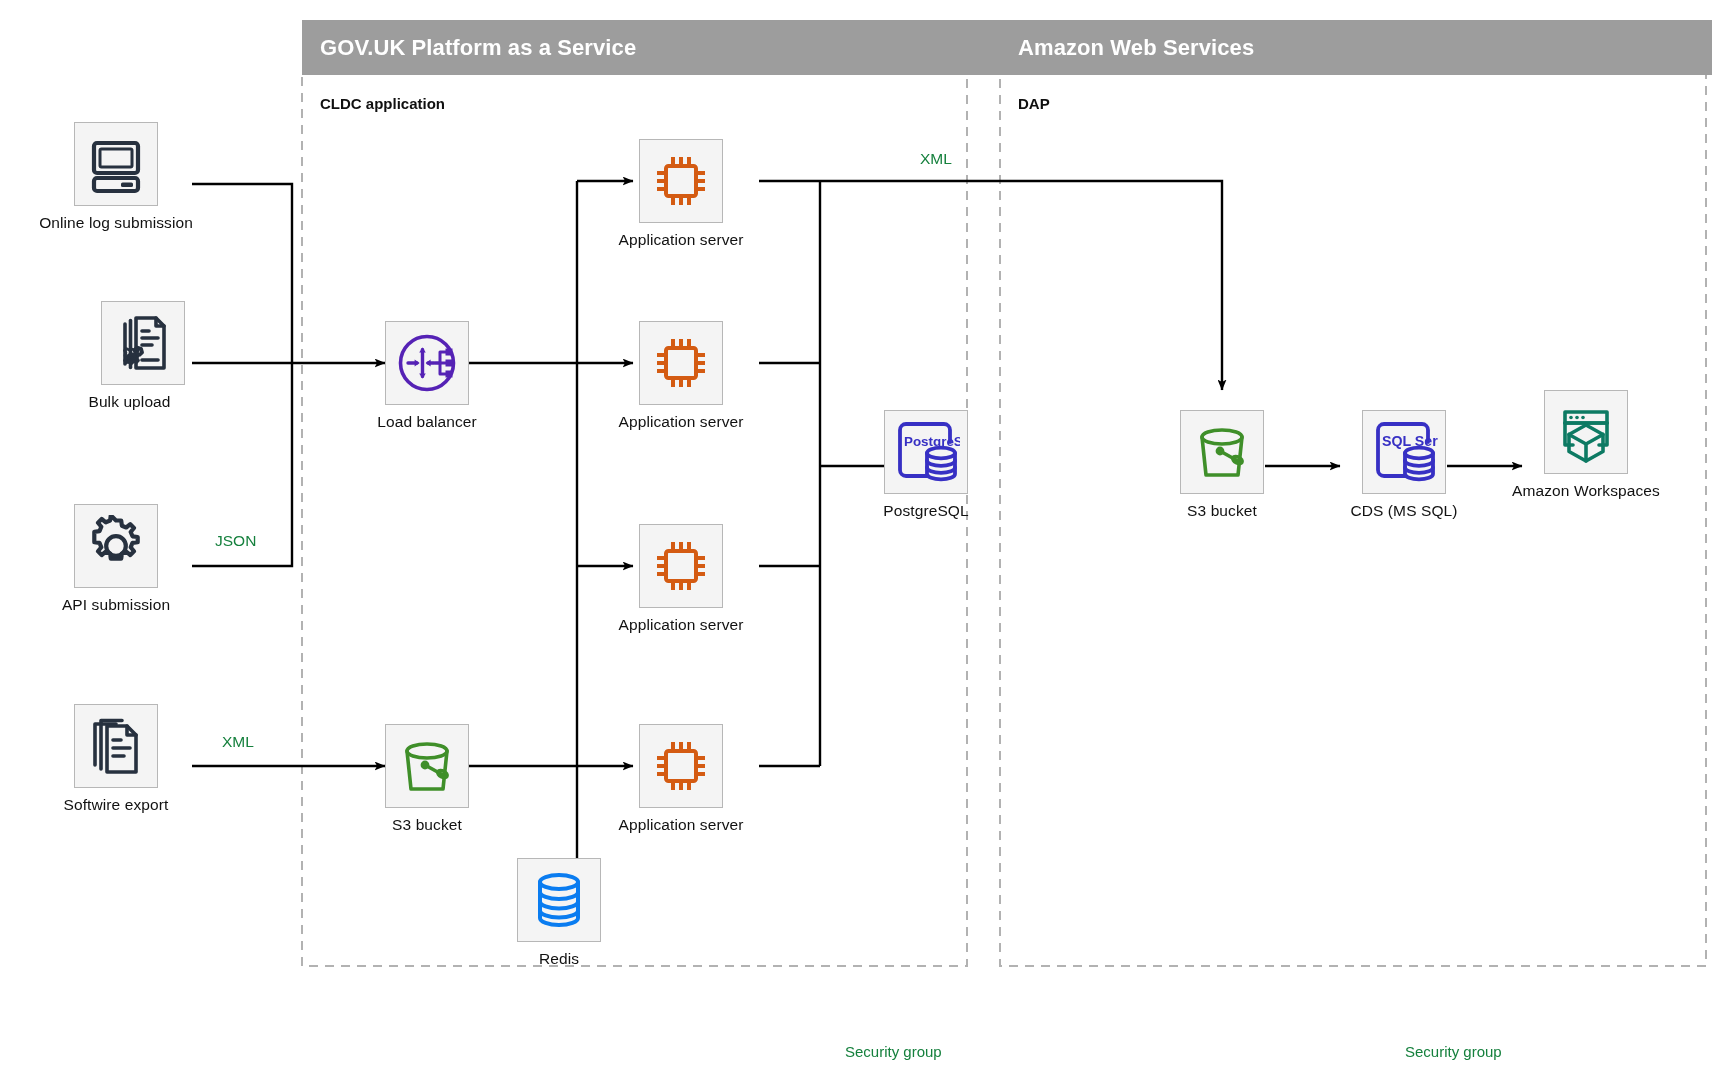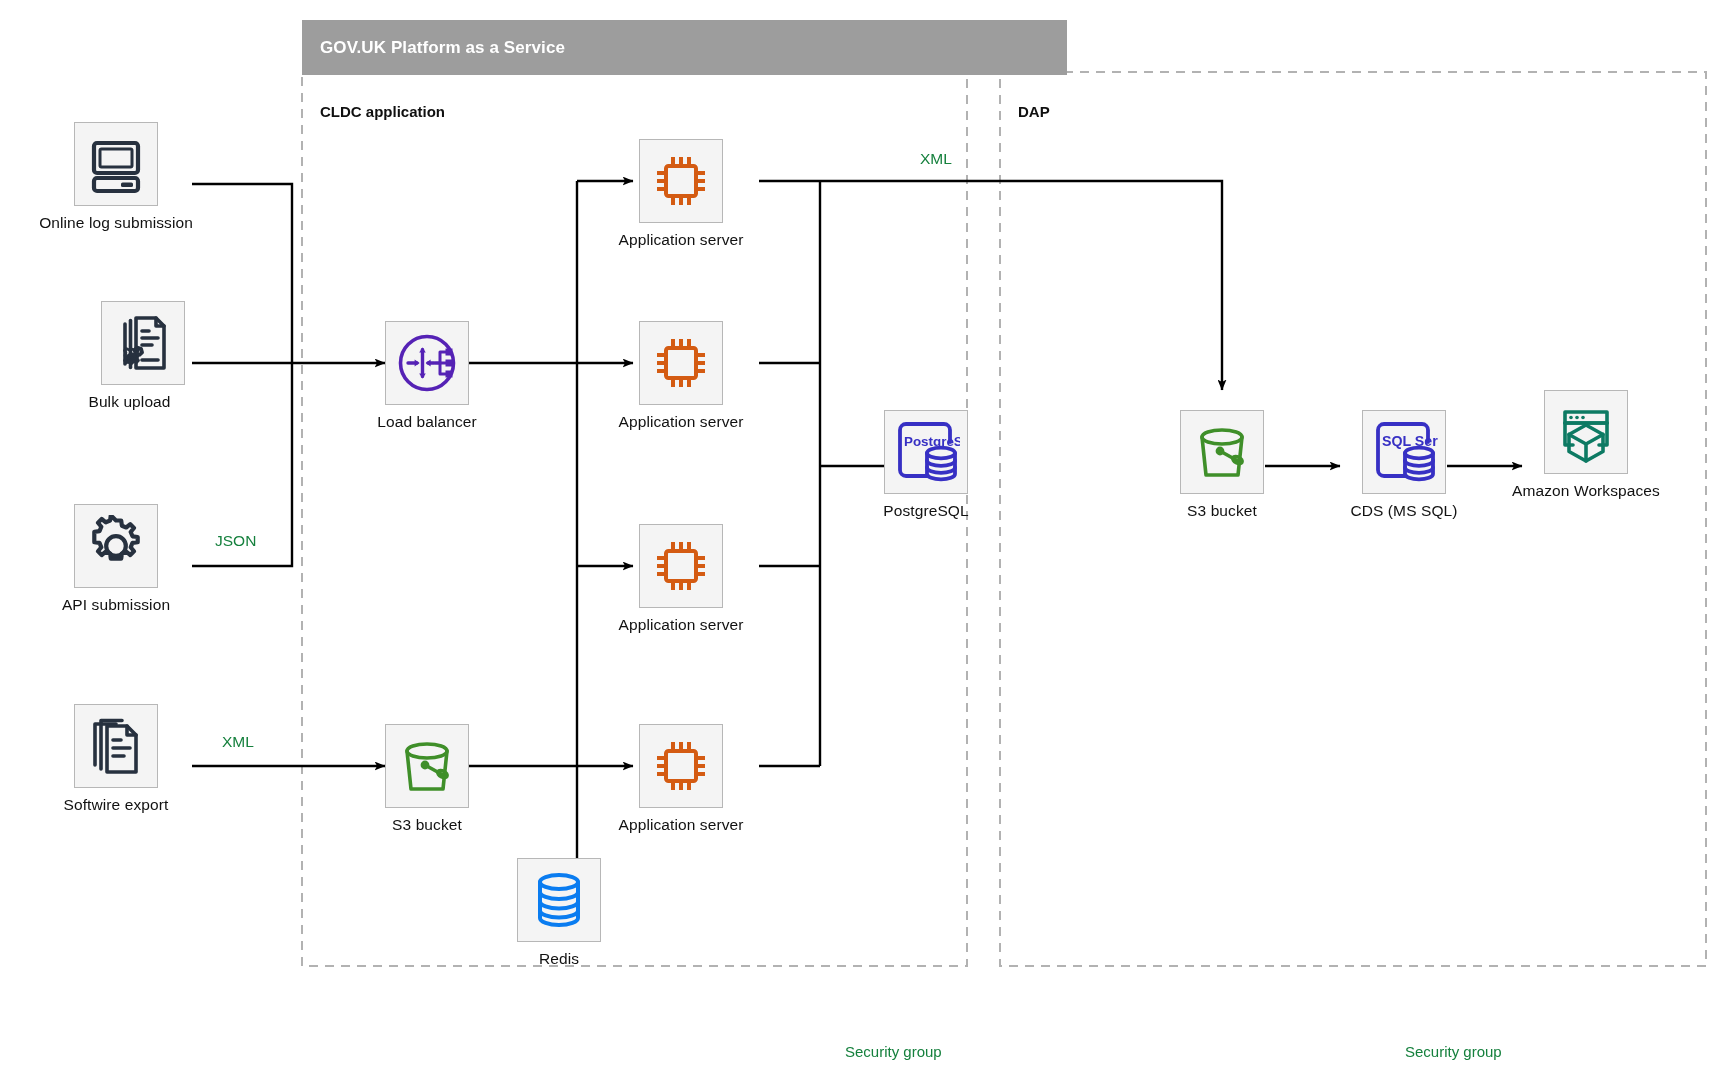--- a/index.html
+++ b/index.html
@@ -2,23 +2,23 @@
 <html><head>
 <meta charset="utf-8">
 <style>
   html,body{margin:0;padding:0;background:#ffffff;}
   body{width:1712px;height:1082px;overflow:hidden;
        font-family:"Liberation Sans","DejaVu Sans",sans-serif;}
   #stage{position:relative;width:1712px;height:1082px;background:#fff;}
   svg.layer{position:absolute;left:0;top:0;width:1712px;height:1082px;}
 
   .zone-header{position:absolute;background:#9d9d9d;display:flex;align-items:center;}
-  .zone-header span{color:#ffffff;font-size:17px;font-weight:bold;padding-left:18px;letter-spacing:.1px;}
-
-  .zone-sub{position:absolute;font-size:15px;font-weight:bold;color:#101010;margin-top:8px;}
+  .zone-header span{color:#ffffff;font-size:22px;font-weight:bold;padding-left:18px;letter-spacing:.1px;}
+
+  .zone-sub{position:absolute;font-size:15px;font-weight:bold;color:#101010;}
   .sec-group{position:absolute;font-size:15px;color:#15803d;}
 
   .node{position:absolute;}
   .node .box{width:84px;height:84px;background:#f4f4f4;border:1px solid #b7b7b7;
              box-sizing:border-box;display:flex;align-items:center;justify-content:center;}
   .node .cap{position:absolute;top:92px;left:50%;transform:translateX(-50%);
              white-space:nowrap;font-size:15.5px;color:#111;letter-spacing:.1px;}
 
   .edge-label{position:absolute;font-size:15.5px;color:#15803d;white-space:nowrap;}
 </style>
@@ -71,20 +71,23 @@
       <path d="M1447,466 L1522,466" marker-end="url(#arw)"></path>
     </g>
   </svg>
 
   <div class="zone-header" style="left:302px;top:20px;width:765px;height:55px;">
     <span>GOV.UK Platform as a Service</span>
   </div>
   <div class="zone-sub" style="left:320px;top:95px;">CLDC application</div>
   <div class="sec-group" style="left:845px;top:1043px;">Security group</div>
 
+  <div class="zone-header" style="left:1000px;top:20px;width:712px;height:55px;">
+    <span>Amazon Web Services</span>
+  </div>
   <div class="zone-sub" style="left:1018px;top:95px;">DAP</div>
   <div class="sec-group" style="left:1405px;top:1043px;">Security group</div>
 
   <div class="edge-label" style="left:215px;top:532px;">JSON</div>
   <div class="edge-label" style="left:222px;top:733px;">XML</div>
   <div class="edge-label" style="left:920px;top:150px;">XML</div>
 
   <div class="node" style="left:74px;top:122px;">
     <div class="box">
       <svg width="62" height="62" viewBox="0 0 62 62" fill="none" stroke="#27313f" stroke-width="4.2" stroke-linejoin="round" stroke-linecap="round">

